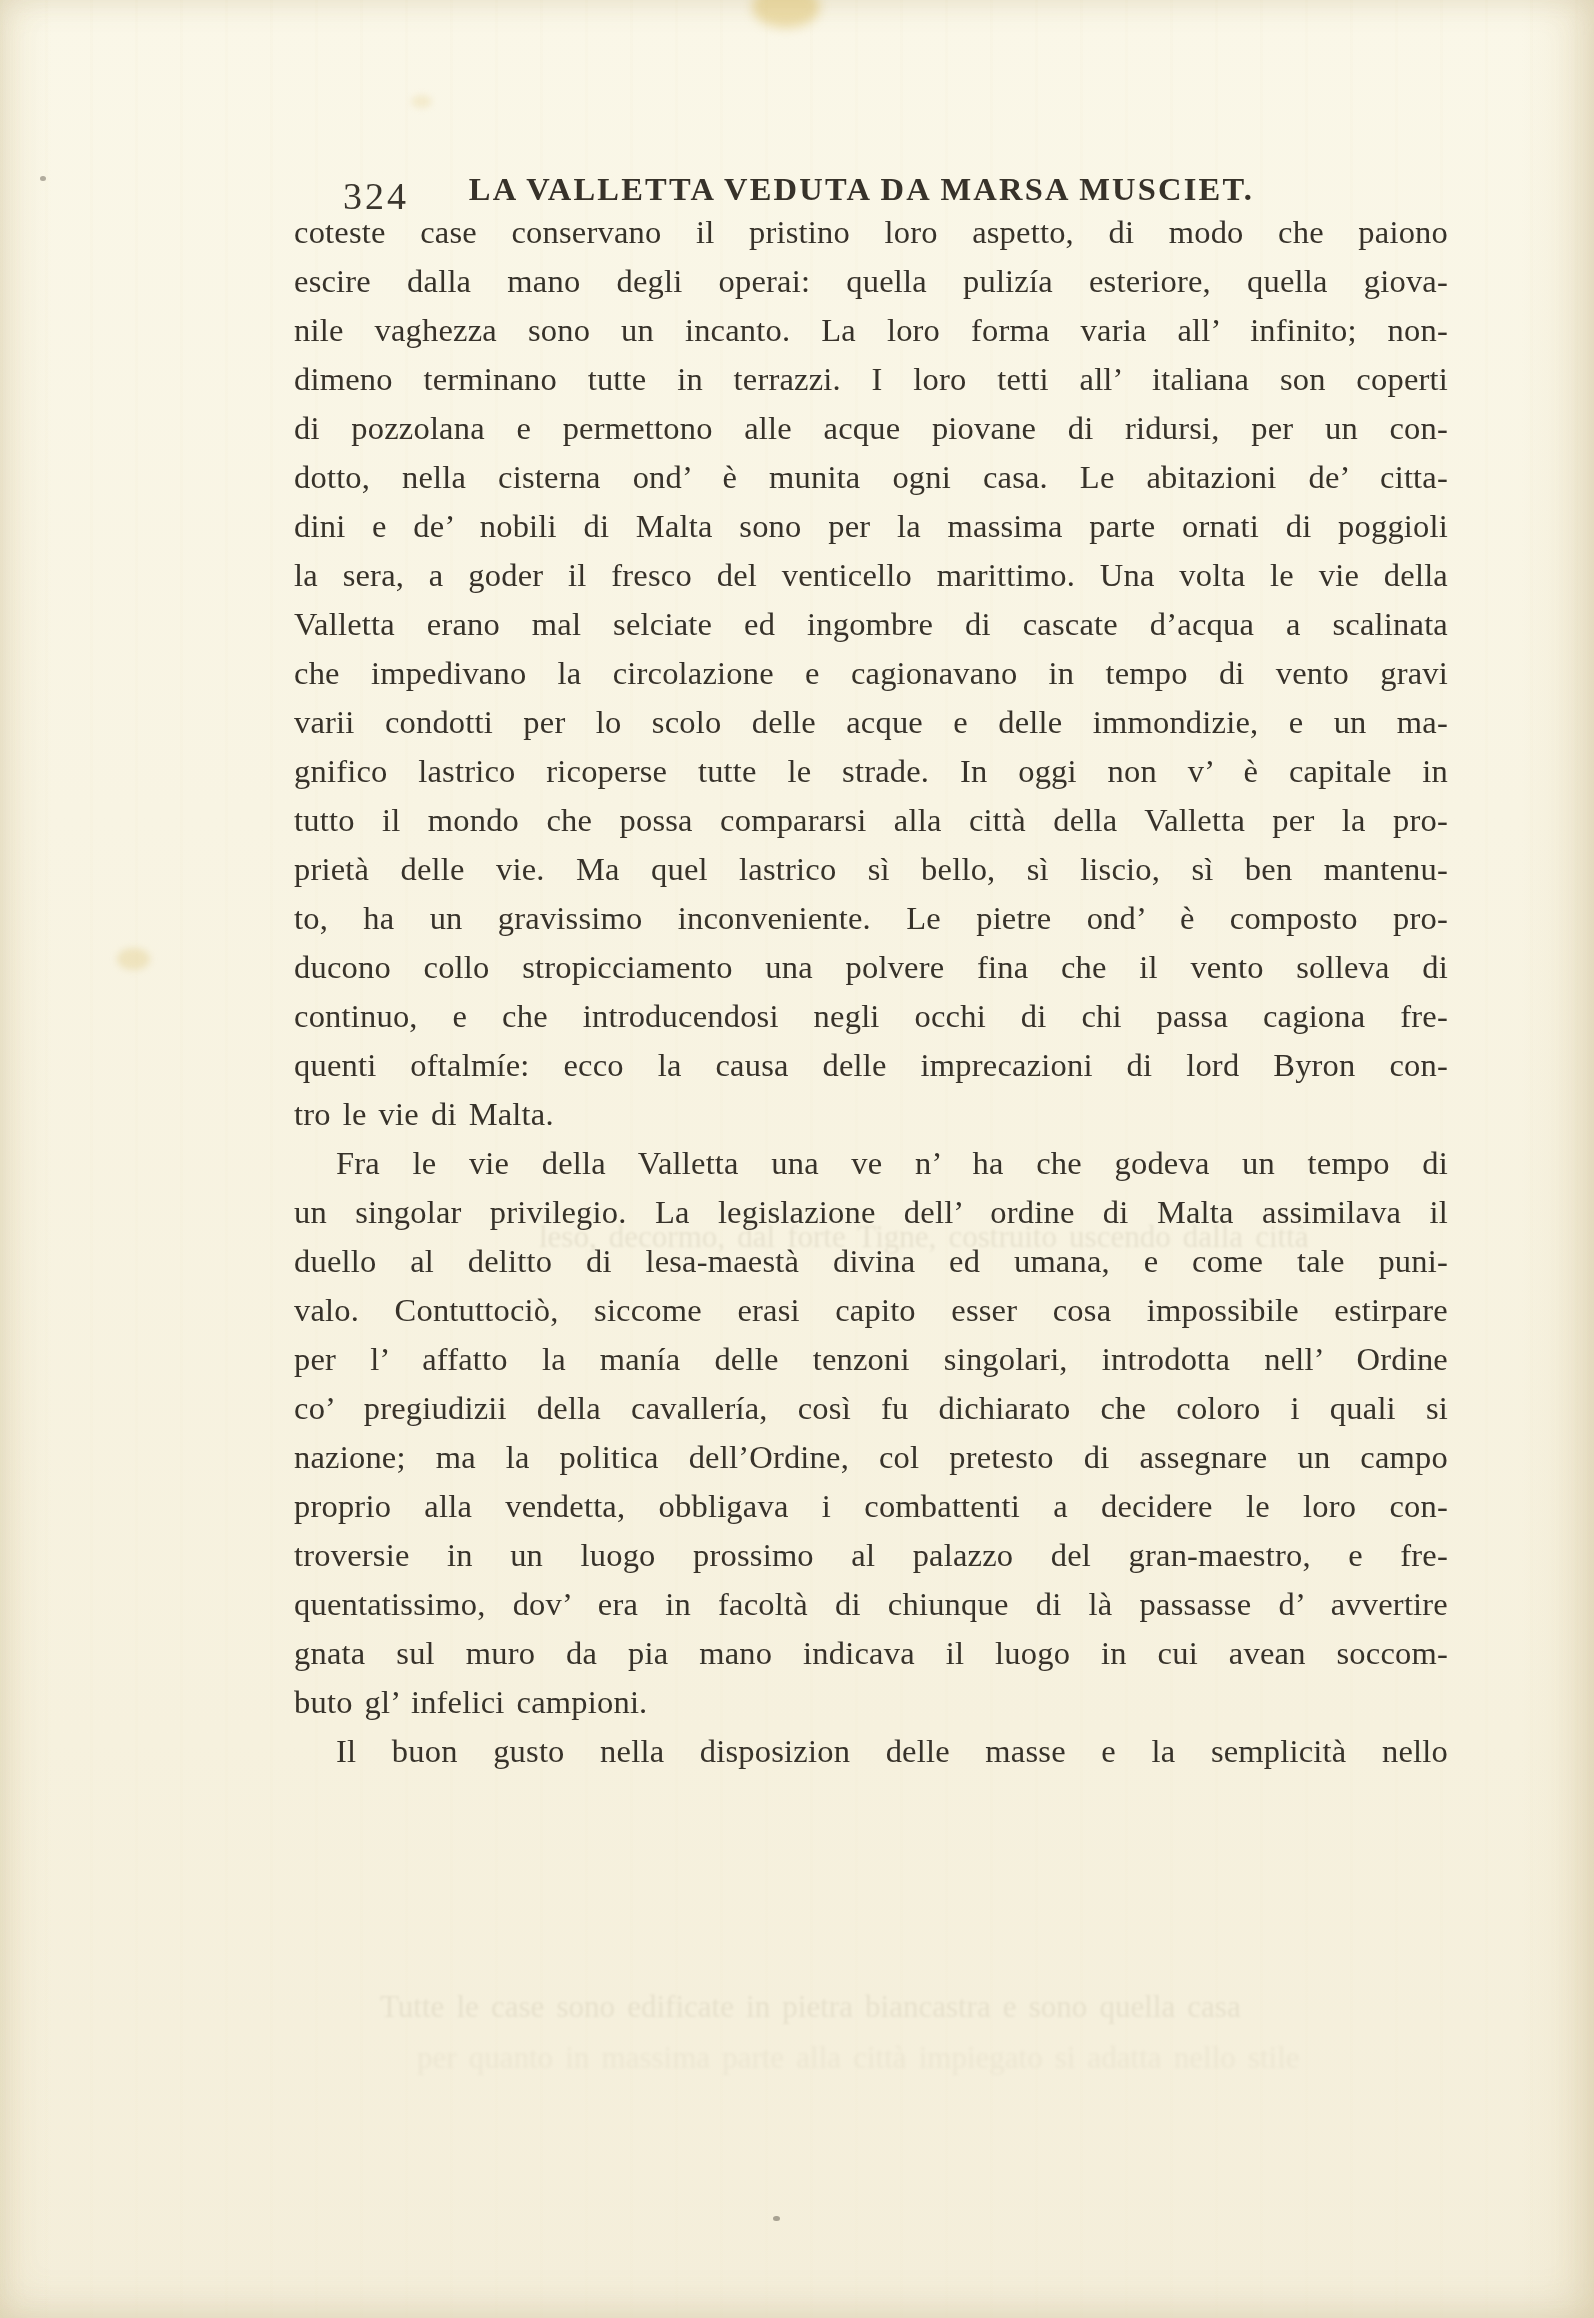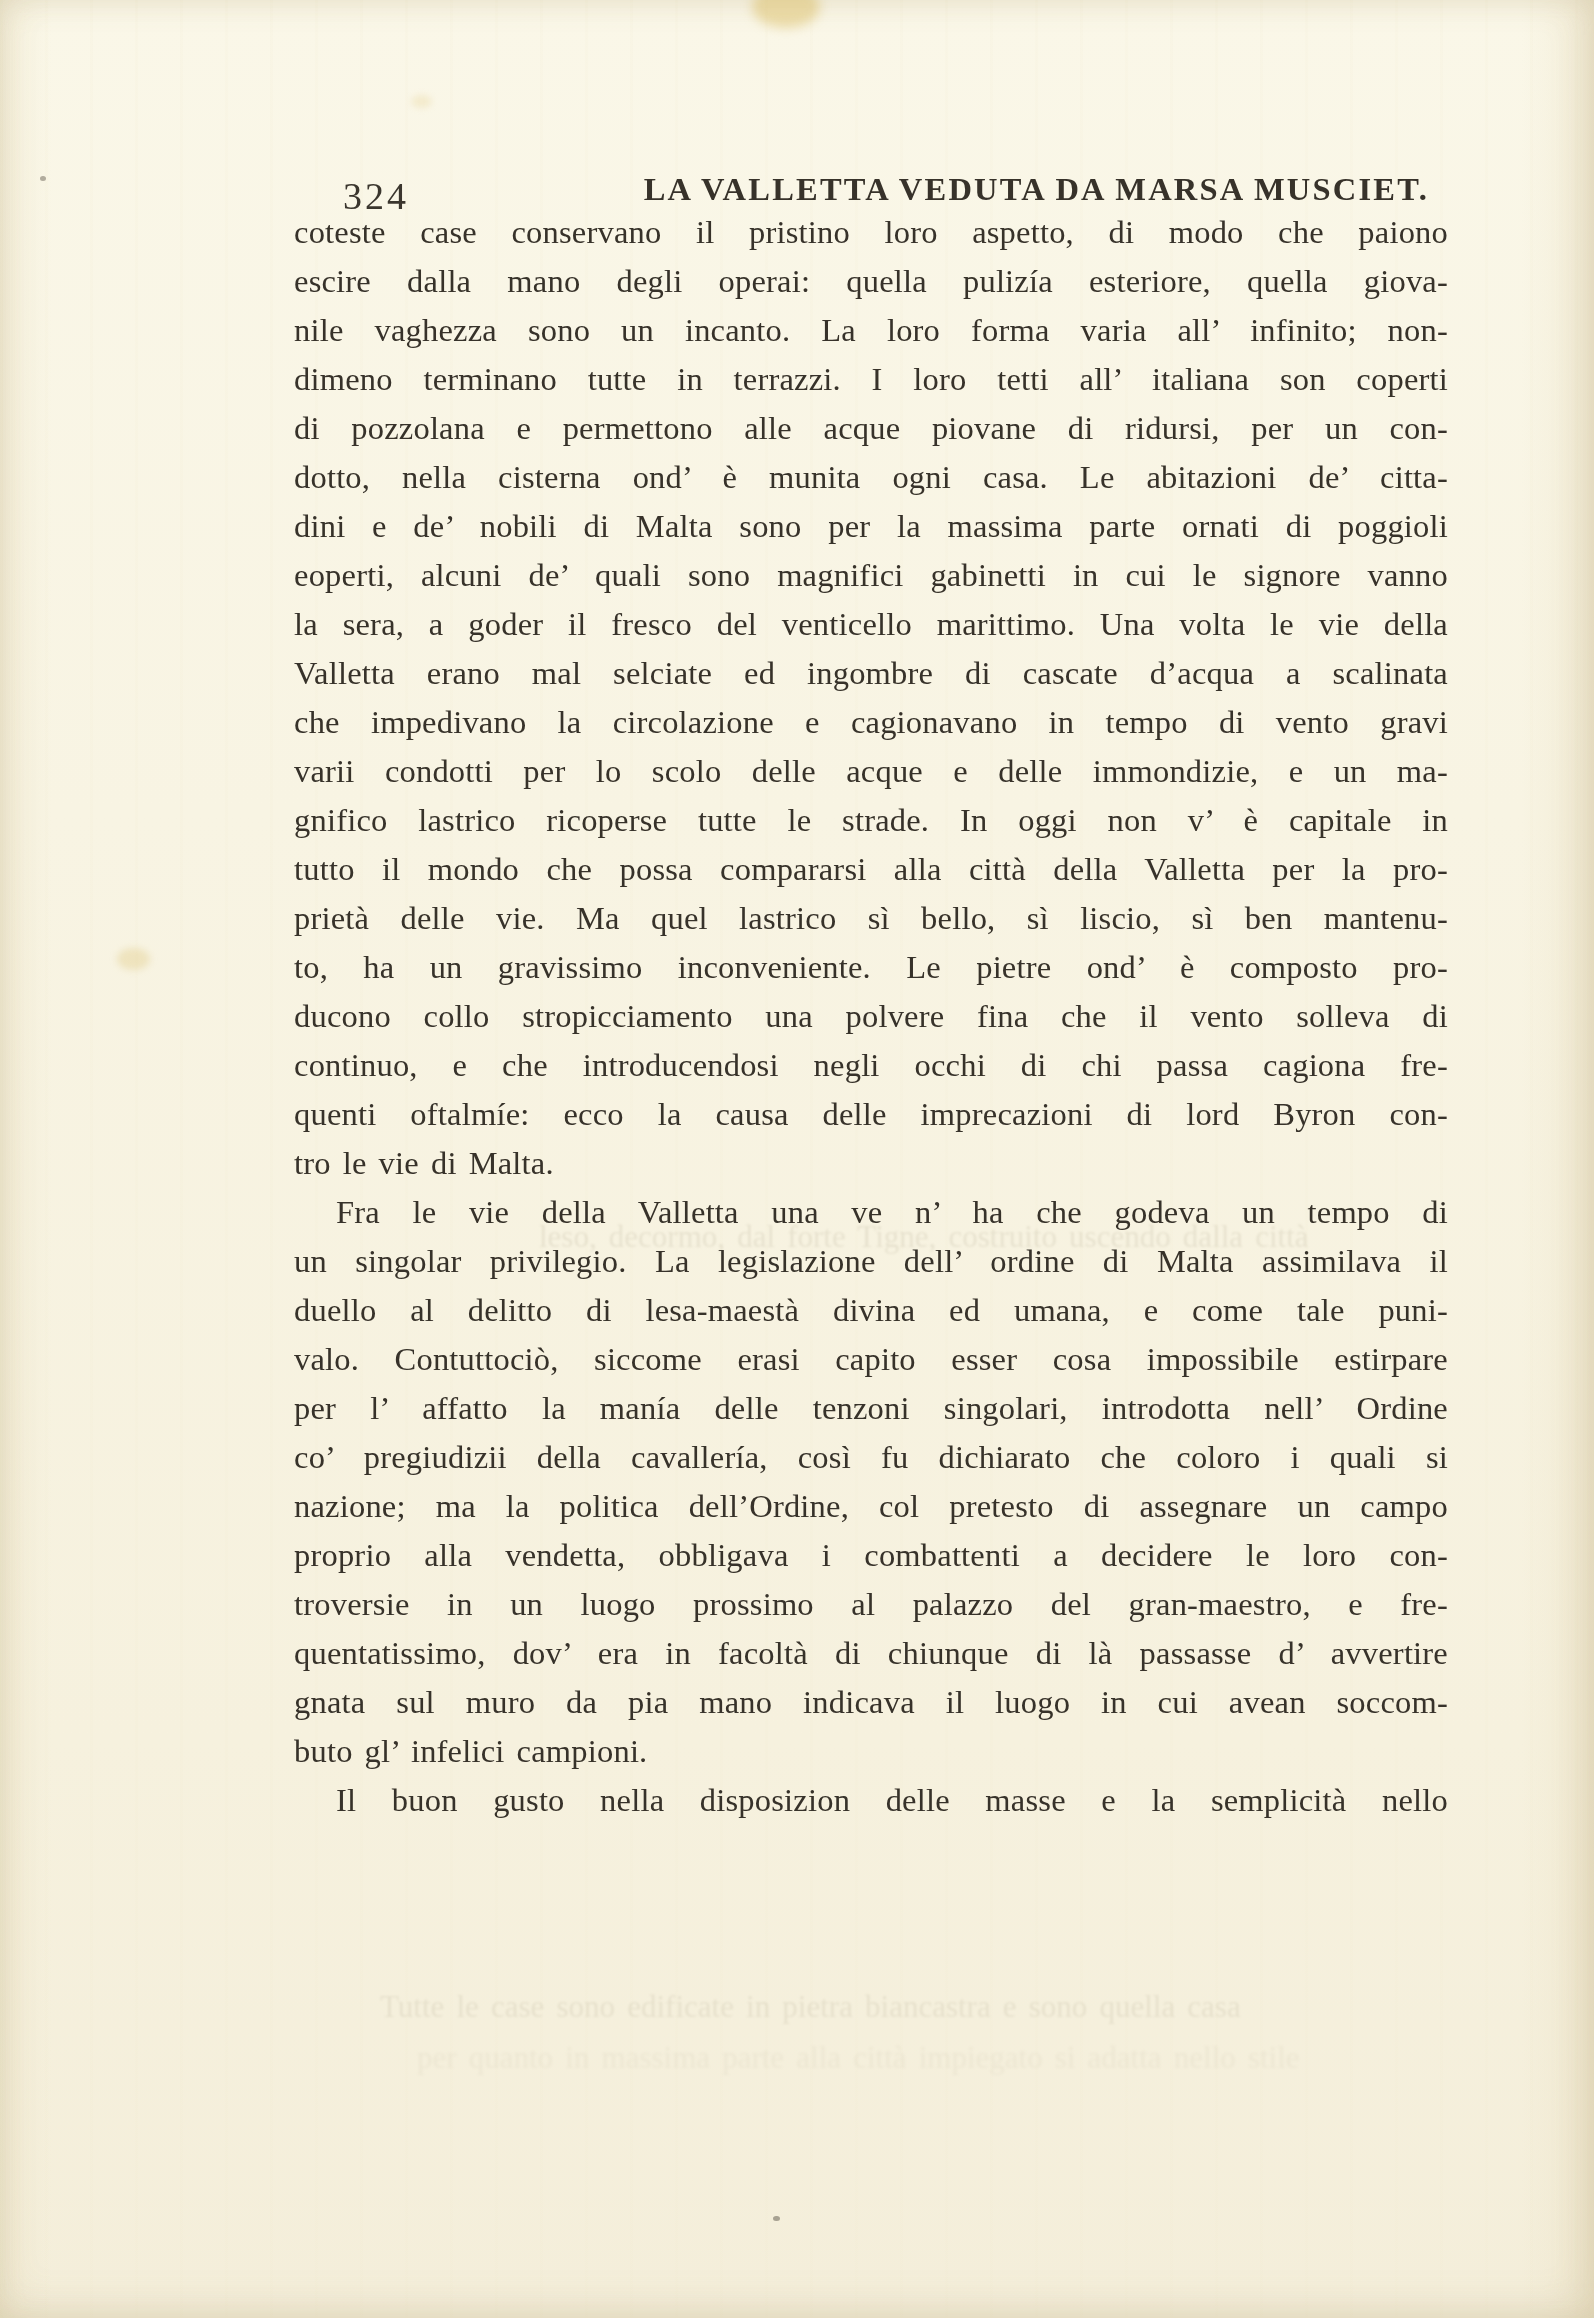--- a/index.html
+++ b/index.html
@@ -21,21 +21,21 @@
 
   
   .header{
     position:absolute;left:294px;top:171px;width:1154px;height:44px;
   }
   .pagenum{
     position:absolute;left:49px;top:3px;
     font-size:38px;letter-spacing:3px;color:#3b362e;
   }
   .running-title{
-    display:block;text-align:right;padding-right:19px;
+    display:block;text-align:center;padding-right:19px;
     font-size:32.5px;font-weight:bold;letter-spacing:2.2px;color:#37322a;
     white-space:nowrap;
   }
 
   
   .text-block{
     position:absolute;left:294px;top:208px;width:1154px;
     font-size:32.5px;line-height:49px;word-spacing:3.7px;letter-spacing:0.2px;
   }
   .line{
@@ -76,21 +76,20 @@
   </div>
 
   <div class="text-block" id="text-block">
       <div class="line"><span>coteste case conservano il pristino loro aspetto, di modo che paiono</span></div>
       <div class="line"><span>escire dalla mano degli operai: quella pulizía esteriore, quella giova-</span></div>
       <div class="line"><span>nile vaghezza sono un incanto. La loro forma varia all’ infinito; non-</span></div>
       <div class="line"><span>dimeno terminano tutte in terrazzi. I loro tetti all’ italiana son coperti</span></div>
       <div class="line"><span>di pozzolana e permettono alle acque piovane di ridursi, per un con-</span></div>
       <div class="line"><span>dotto, nella cisterna ond’ è munita ogni casa. Le abitazioni de’ citta-</span></div>
       <div class="line"><span>dini e de’ nobili di Malta sono per la massima parte ornati di poggioli</span></div>
-      <div class="line"><span>eoperti, alcuni de’ quali sono magnifici gabinetti in cui le signore vanno</span></div>
       <div class="line"><span>la sera, a goder il fresco del venticello marittimo. Una volta le vie della</span></div>
       <div class="line"><span>Valletta erano mal selciate ed ingombre di cascate d’acqua a scalinata</span></div>
       <div class="line"><span>che impedivano la circolazione e cagionavano in tempo di vento gravi</span></div>
       <div class="line"><span>varii condotti per lo scolo delle acque e delle immondizie, e un ma-</span></div>
       <div class="line"><span>gnifico lastrico ricoperse tutte le strade. In oggi non v’ è capitale in</span></div>
       <div class="line"><span>tutto il mondo che possa compararsi alla città della Valletta per la pro-</span></div>
       <div class="line"><span>prietà delle vie. Ma quel lastrico sì bello, sì liscio, sì ben mantenu-</span></div>
       <div class="line"><span>to, ha un gravissimo inconveniente. Le pietre ond’ è composto pro-</span></div>
       <div class="line"><span>ducono collo stropicciamento una polvere fina che il vento solleva di</span></div>
       <div class="line"><span>continuo, e che introducendosi negli occhi di chi passa cagiona fre-</span></div>

